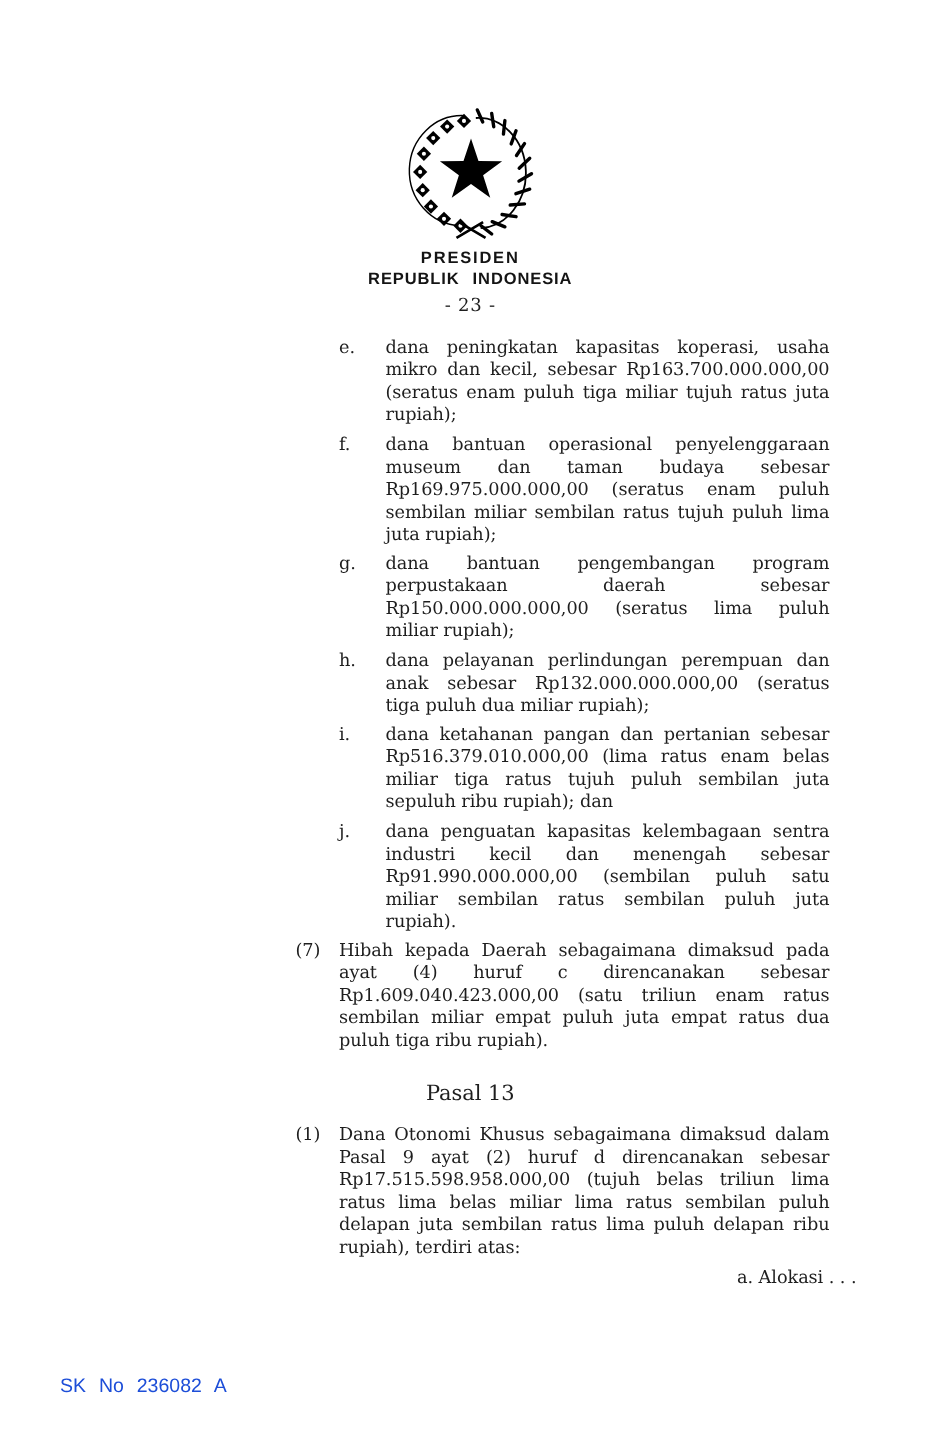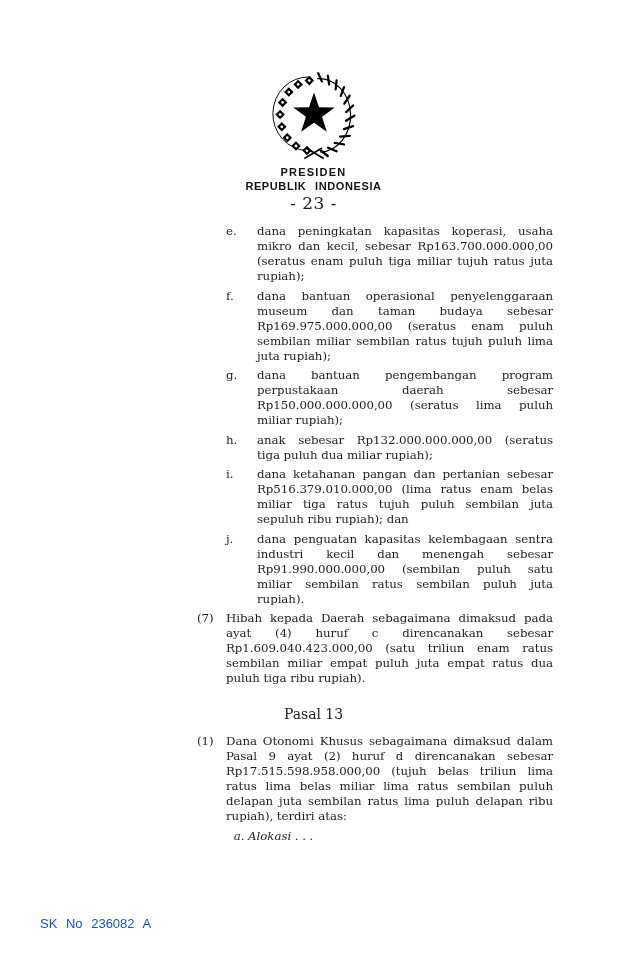--- a/index.html
+++ b/index.html
@@ -22,41 +22,41 @@
     font-family: "Liberation Sans", sans-serif; font-weight: bold;
     font-size: 11px; letter-spacing: 1.2px; line-height: 13px;
     color: #141414;
   }
   .org2 {
     margin-top: 1px;
     font-family: "Liberation Sans", sans-serif; font-weight: bold;
     font-size: 11px; letter-spacing: 0.6px; word-spacing: 5px; line-height: 13px;
     color: #141414;
   }
-  .pagenum { margin-top: 3px; font-size: 17px; letter-spacing: 0.5px; line-height: 14px; }
+  .pagenum { margin-top: 3px; font-size: 12px; letter-spacing: 0.5px; line-height: 14px; }
 
   
   .content {
     position: absolute; top: 224px; left: 0; width: 627px;
     font-size: 11.8px; line-height: 15px; letter-spacing: -0.05px;
   }
   .item { display: flex; margin: 0 0 4.5px 226px; }
   .item .lbl { width: 31px; flex: none; }
   .item .txt { width: 296px; flex: none; }
 
   .para { display: flex; margin: 0 0 4.5px 197px; }
   .para .lbl { width: 29px; flex: none; }
   .para .txt { width: 327px; flex: none; }
 
   .line { text-align: justify; text-align-last: justify; white-space: nowrap; }
   .line.last { text-align-last: left; }
 
   .heading { margin-top: 21px; margin-bottom: 12px; text-align: center; font-size: 14px; line-height: 15px; }
 
-  .catchword { text-align: center; padding-right: 80px; line-height: 15px; font-style: italic; }
+  .catchword { text-align: right; padding-right: 56px; line-height: 15px; }
 
   
   .footer {
     position: absolute; left: 40px; top: 916px;
     font-family: "Liberation Sans", sans-serif; font-size: 13px;
     word-spacing: 5px; color: #1d4ed8;
   }
 </style>
 </head>
 <body>
@@ -144,20 +144,21 @@
           <div class="line">dana bantuan pengembangan program</div>
           <div class="line">perpustakaan daerah sebesar</div>
           <div class="line">Rp150.000.000.000,00 (seratus lima puluh</div>
           <div class="line last">miliar rupiah);</div>
         </div>
     </div>
 
     <div class="item">
       <div class="lbl">h.</div>
       <div class="txt">
+          <div class="line">dana pelayanan perlindungan perempuan dan</div>
           <div class="line">anak sebesar Rp132.000.000.000,00 (seratus</div>
           <div class="line last">tiga puluh dua miliar rupiah);</div>
         </div>
     </div>
 
     <div class="item">
       <div class="lbl">i.</div>
       <div class="txt">
           <div class="line">dana ketahanan pangan dan pertanian sebesar</div>
           <div class="line">Rp516.379.010.000,00 (lima ratus enam belas</div>

